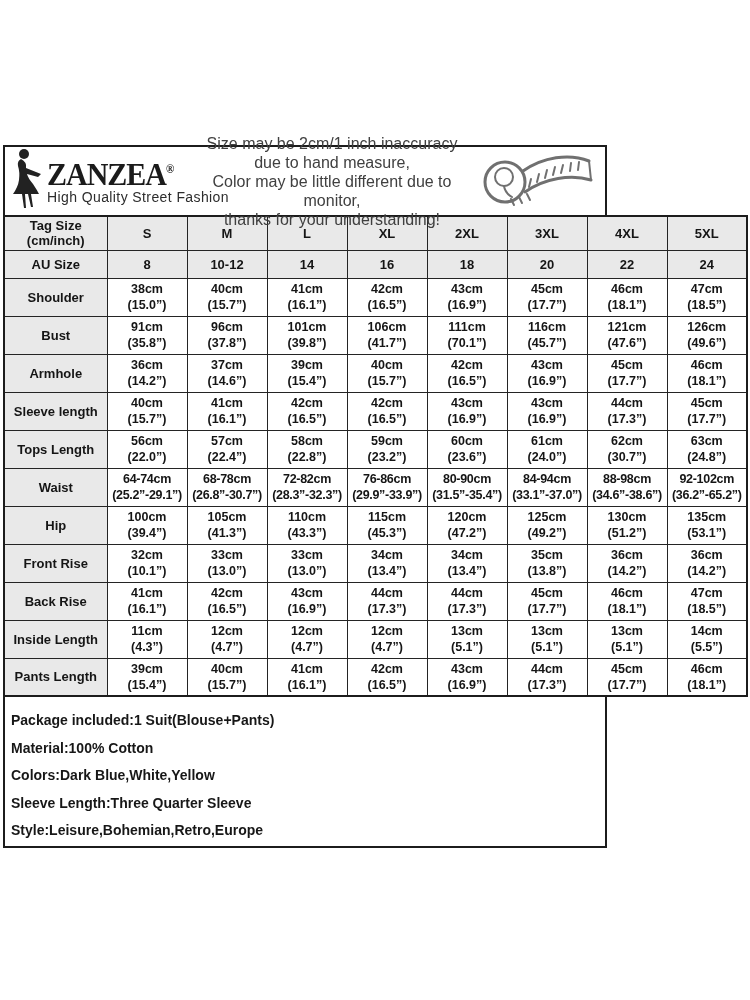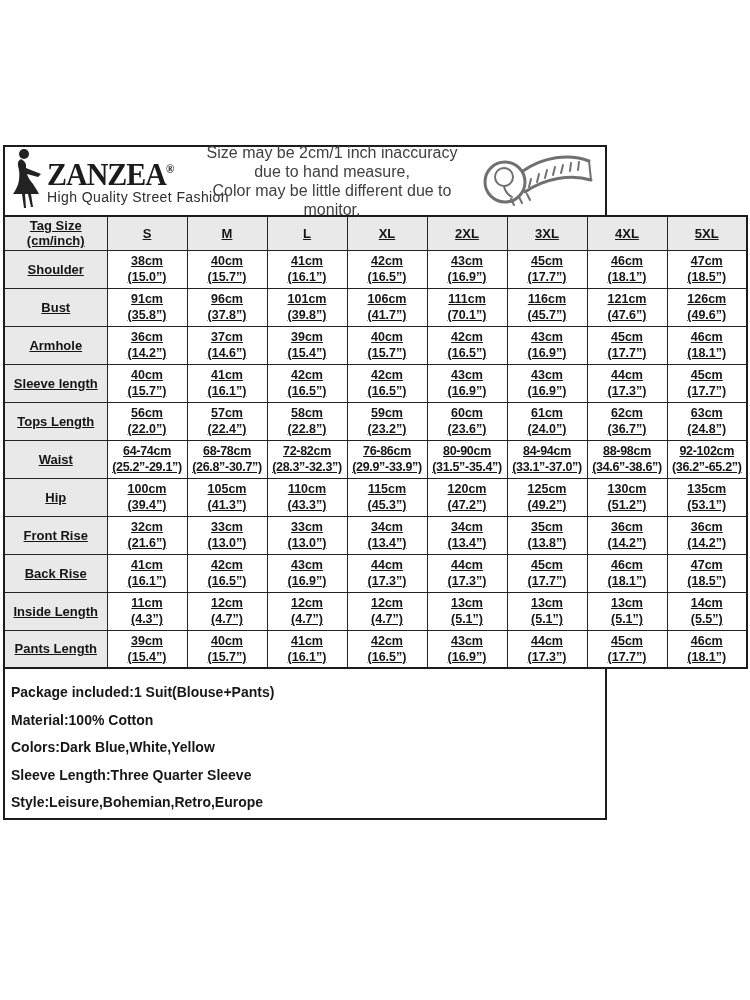--- a/index.html
+++ b/index.html
@@ -20,21 +20,21 @@
   .logo-text{line-height:1;}
   .brand-line{font-family:"Liberation Serif","DejaVu Serif",serif;font-weight:bold;
     font-size:30px;letter-spacing:-1px;color:#1b1b1b;transform:scaleY(1.08);transform-origin:left center;white-space:nowrap;}
   .brand-reg{font-size:11px;vertical-align:super;letter-spacing:0;}
   .tagline{font-size:14px;color:#2d2d2d;letter-spacing:.4px;margin-top:1px;white-space:nowrap;}
   .notice{flex:1;text-align:center;font-weight:normal;font-size:16px;line-height:19px;color:#404040;}
   .tape-wrap{width:138px;display:flex;justify-content:center;align-items:center;}
 
   
   table.size-table{
-    border-collapse:collapse;width:744px;table-layout:fixed;margin-top:-2px;background:#f97316;text-decoration:underline;
+    border-collapse:collapse;width:744px;table-layout:fixed;margin-top:-2px;background:#f97316;
   }
   table.size-table td{
     border:1.5px solid #242424;text-align:center;vertical-align:middle;
     padding:0;white-space:pre-line;overflow:hidden;
   }
   table.size-table{border:2px solid #1c1c1c;}
   col.c-label{width:103px;}
   col.c-size{width:80px;}
   td.label-cell{background:#e9e9e9;font-weight:bold;font-size:13px;line-height:15px;}
   tr.size-row{height:28px;}
@@ -71,20 +71,21 @@
         </svg>
       </span>
       <div class="logo-text">
         <div class="brand-line"><span>ZANZEA</span><span class="brand-reg">®</span></div>
         <div class="tagline">High Quality Street Fashion</div>
       </div>
     </div>
     <div class="notice">
       <div>Size may be 2cm/1 inch inaccuracy due to hand measure,</div>
       <div>Color may be little different due to monitor,</div>
+      <div>thanks for your understanding!</div>
     </div>
     <div class="tape-wrap">
       <svg width="118" height="60" viewBox="0 0 118 60">
         <circle class="ln" cx="28" cy="31" r="20"></circle>
         <circle class="ln2" cx="27" cy="26" r="9"></circle>
         <path class="ln2" d="M27 35 q 1 7 8 11"></path>
         <path class="ln" d="M46 20 C 66 6, 92 2, 112 10"></path>
         <path class="ln" d="M48 41 C 68 27, 94 23, 114 29"></path>
         <path class="ln2" d="M112 10 L114 29"></path>
         <path class="ln2" d="M54 28 l-2 8 M62 23 l-2 8 M70 19 l-2 8 M78 16 l-2 8 M86 14 l-2 8 M94 12 l-1 8 M102 11 l-1 8"></path>
@@ -110,20 +111,31 @@
           <td class="label-cell">Tag Size
 (cm/inch)</td>
           <td class="value-cell">S</td>
           <td class="value-cell">M</td>
           <td class="value-cell">L</td>
           <td class="value-cell">XL</td>
           <td class="value-cell">2XL</td>
           <td class="value-cell">3XL</td>
           <td class="value-cell">4XL</td>
           <td class="value-cell">5XL</td>
+        </tr>
+        <tr class="size-row">
+          <td class="label-cell">AU Size</td>
+          <td class="value-cell">8</td>
+          <td class="value-cell">10-12</td>
+          <td class="value-cell">14</td>
+          <td class="value-cell">16</td>
+          <td class="value-cell">18</td>
+          <td class="value-cell">20</td>
+          <td class="value-cell">22</td>
+          <td class="value-cell">24</td>
         </tr>
         <tr class="measure-row">
           <td class="label-cell">Shoulder</td>
           <td class="value-cell">38cm
 (15.0”)</td>
           <td class="value-cell">40cm
 (15.7”)</td>
           <td class="value-cell">41cm
 (16.1”)</td>
           <td class="value-cell">42cm
@@ -202,21 +214,21 @@
 (22.4”)</td>
           <td class="value-cell">58cm
 (22.8”)</td>
           <td class="value-cell">59cm
 (23.2”)</td>
           <td class="value-cell">60cm
 (23.6”)</td>
           <td class="value-cell">61cm
 (24.0”)</td>
           <td class="value-cell">62cm
-(36.7”)</td>
+(30.7”)</td>
           <td class="value-cell">63cm
 (24.8”)</td>
         </tr>
         <tr class="measure-row">
           <td class="label-cell">Waist</td>
           <td class="value-cell tight">64-74cm
 (25.2”-29.1”)</td>
           <td class="value-cell tight">68-78cm
 (26.8”-30.7”)</td>
           <td class="value-cell tight">72-82cm
@@ -247,21 +259,21 @@
           <td class="value-cell">125cm
 (49.2”)</td>
           <td class="value-cell">130cm
 (51.2”)</td>
           <td class="value-cell">135cm
 (53.1”)</td>
         </tr>
         <tr class="measure-row">
           <td class="label-cell">Front Rise</td>
           <td class="value-cell">32cm
-(21.6”)</td>
+(10.1”)</td>
           <td class="value-cell">33cm
 (13.0”)</td>
           <td class="value-cell">33cm
 (13.0”)</td>
           <td class="value-cell">34cm
 (13.4”)</td>
           <td class="value-cell">34cm
 (13.4”)</td>
           <td class="value-cell">35cm
 (13.8”)</td>

